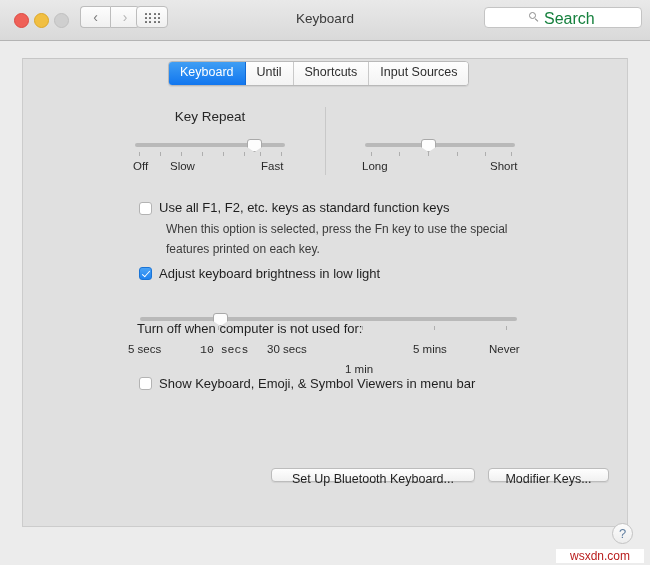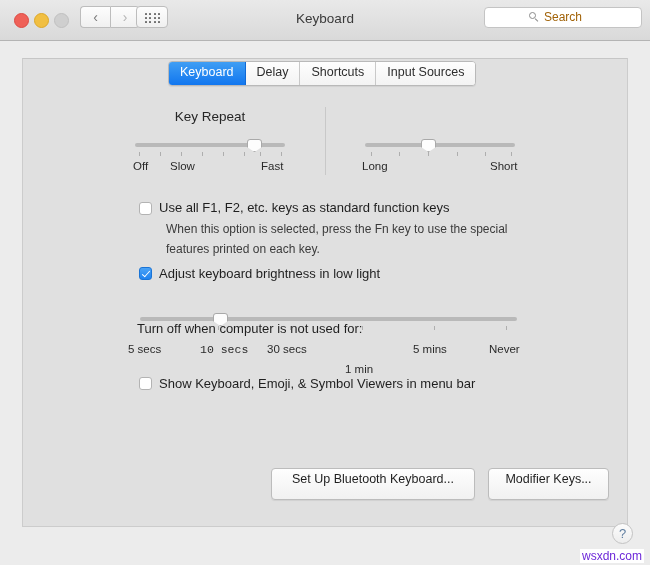--- a/index.html
+++ b/index.html
@@ -116,22 +116,22 @@
     position: absolute;
     left: 6px; top: 6px;
     width: 4px; height: 1.3px;
     background: #8b8b8b;
     transform: rotate(45deg);
     transform-origin: left center;
   }
   #searchfield .sph {
     position: absolute;
     left: 59px; top: 2px;
-    font-size: 12px;
-    color: #a16207;
+    font-size: 16px;
+    color: #15803d;
   }
 
   
   #content {
     position: absolute;
     left: 0; top: 41px;
     width: 650px;
     height: 524px;
     background: #ececec;
   }
@@ -266,21 +266,21 @@
     position: absolute;
     font-size: 12px;
     color: #3b3b3b;
     line-height: 20px;
     width: 360px;
   }
 
   
   .pushbtn {
     position: absolute;
-    height: 32px;
+    height: 14px;
     background: linear-gradient(to bottom, #fefefe, #f1f1f1);
     border: 1px solid #bcbcbc;
     border-radius: 4px;
     box-sizing: border-box;
     font-size: 12.5px;
     color: #1e1e1e;
     text-align: center;
     line-height: 20px;
     box-shadow: 0 1px 1px rgba(0,0,0,0.07);
     white-space: nowrap;
@@ -300,23 +300,23 @@
     color: #5f7ea0;
     font-size: 13px;
     text-align: center;
     line-height: 19px;
   }
 
   #watermark {
     position: absolute;
     right: 6px; bottom: 2px;
     font-size: 12px;
-    color: #6d28d9;
+    color: #b91c1c;
     background: #ffffff;
-    padding: 0 2px;
+    padding: 0 14px;
   }
 </style>
 </head>
 <body>
 
 <div id="window">
 
   <div id="titlebar">
     <div class="traffic close"></div>
     <div class="traffic min"></div>
@@ -352,21 +352,21 @@
       <div class="sph">Search</div>
     </div>
   </div>
 
   <div id="content">
     <div id="panel"></div>
   </div>
 
   <div id="tabs">
     <div class="tab active">Keyboard</div>
-    <div class="tab">Delay</div>
+    <div class="tab">Until</div>
     <div class="tab">Shortcuts</div>
     <div class="tab">Input Sources</div>
   </div>
 
   <div class="grp-title" id="kr-title">Key Repeat</div>
   <div class="slider-track" id="kr-track"></div>
   <div class="tick" style="left:139px; top:152px;"></div>
   <div class="tick" style="left:160px; top:152px;"></div>
   <div class="tick" style="left:181px; top:152px;"></div>
   <div class="tick" style="left:202px; top:152px;"></div>

